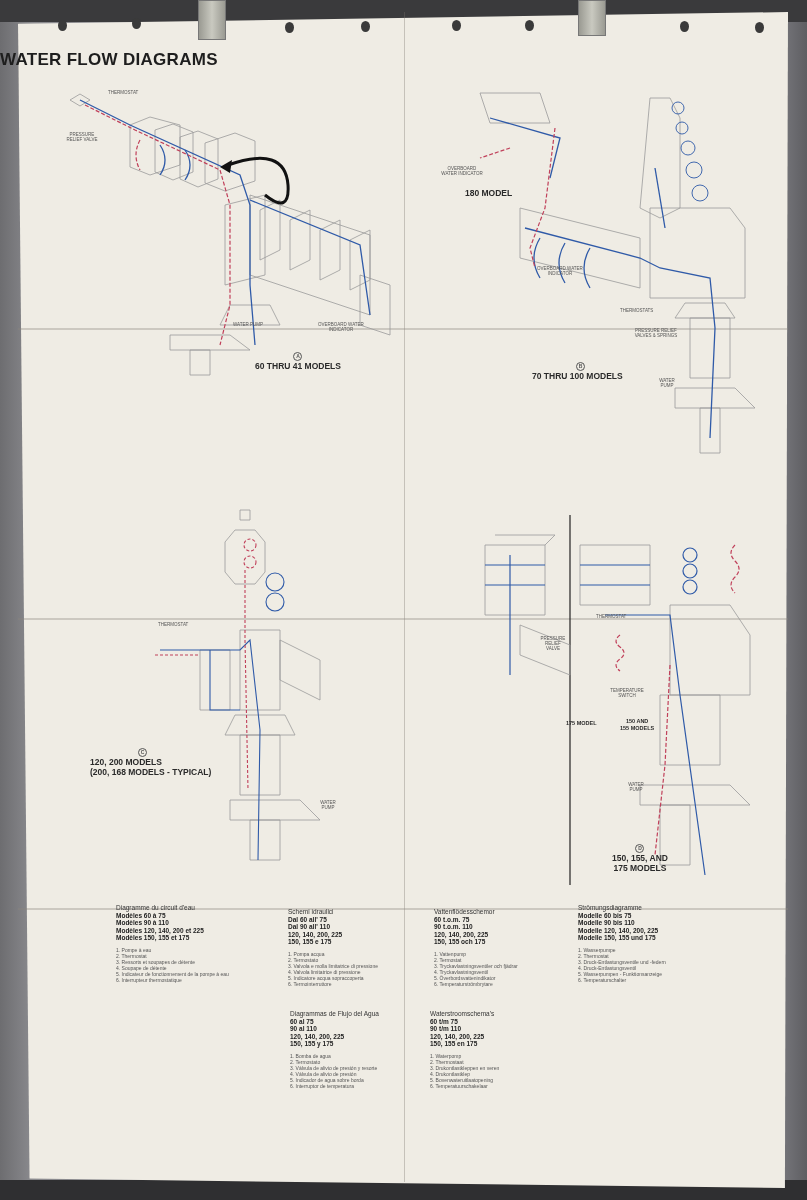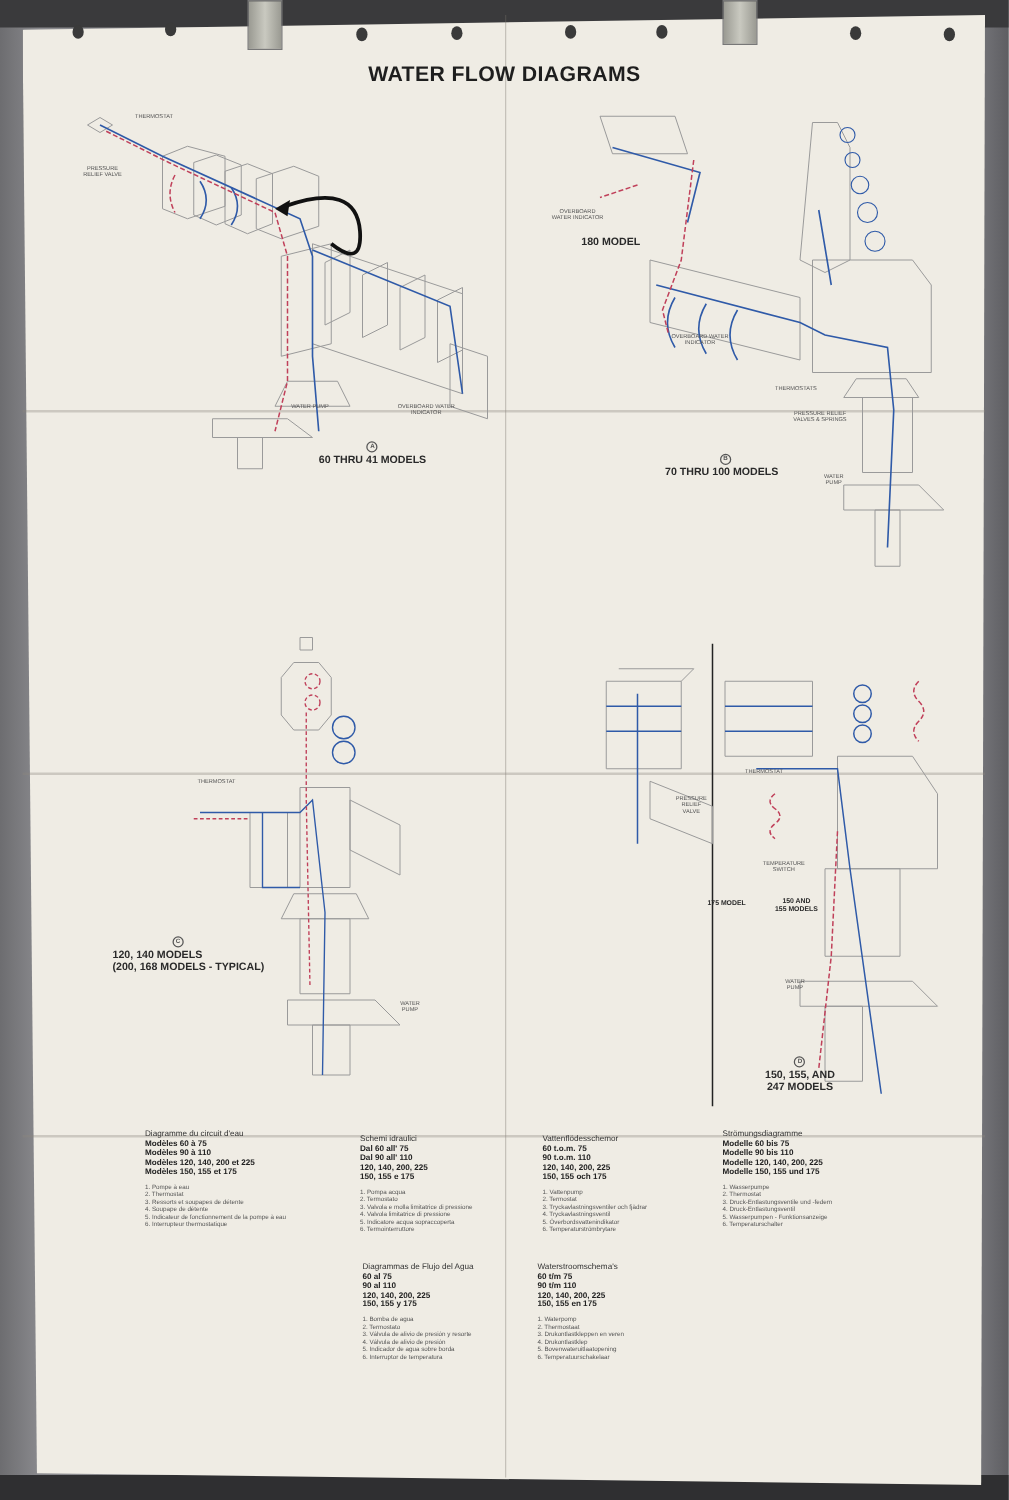--- a/index.html
+++ b/index.html
@@ -8,21 +8,21 @@
     font-family:"Liberation Sans",sans-serif;}
   .bg-top{position:absolute;left:0;top:0;width:807px;height:22px;background:#3a3a3c;}
   .bg-bottom{position:absolute;left:0;top:1180px;width:807px;height:20px;background:#2f2f31;}
   .poster{position:absolute;left:18px;top:12px;width:770px;height:1176px;
     background:#efece4;box-shadow:0 0 4px rgba(0,0,0,.5);
     clip-path:polygon(0 1%,100% 0,99.6% 100%,1.5% 99.2%);}
   .fold-v{position:absolute;left:404px;top:12px;width:1px;height:1170px;background:rgba(120,115,105,.35);}
   .fold-h{position:absolute;left:18px;width:770px;height:2px;background:rgba(140,135,125,.35);}
   .hole{position:absolute;width:9px;height:11px;border-radius:50%;background:#3a3a3a;}
   .clip{position:absolute;background:linear-gradient(90deg,#9a9a92,#c9c9c0,#9a9a92);border:1px solid #777;}
-  .title{position:absolute;left:0;width:807px;top:50px;text-align:center;font-weight:bold;font-size:17px;color:#1e1e1e;letter-spacing:.3px;}
+  .title{position:absolute;left:0;width:807px;top:50px;text-align:left;font-weight:bold;font-size:17px;color:#1e1e1e;letter-spacing:.3px;}
   .model-label{position:absolute;font-weight:bold;font-size:8.5px;color:#2a2a2a;line-height:10px;}
   .circ{display:inline-block;width:7px;height:7px;border:1px solid #555;border-radius:50%;font-size:5px;line-height:7px;text-align:center;color:#555;}
   .callout{position:absolute;font-size:4.5px;color:#555;text-transform:uppercase;line-height:5px;text-align:center;}
   .legend{position:absolute;font-size:6px;color:#333;line-height:7.2px;}
   .legend .lg-title{font-size:6.5px;color:#333;margin-bottom:1px;}
   .legend .model{font-weight:bold;font-size:6.5px;color:#222;}
   .legend .items{margin-top:6px;font-size:5px;color:#555;line-height:6px;}
   svg.diagram{position:absolute;overflow:visible;}
 </style>
 </head>
@@ -149,21 +149,21 @@
     <circle cx="120" cy="35" r="6"></circle>
       <circle cx="120" cy="52" r="6"></circle>
     <path d="M25 145 L70 145"></path>
     <path d="M115 60 L115 130 L118 280"></path>
   </g>
 </svg>
 <div class="callout" style="left:158px;top:622px">THERMOSTAT</div>
 <div class="callout" style="left:318px;top:800px;width:20px">WATER PUMP</div>
 <div class="model-label" style="left:90px;top:746px">
   <div style="padding-left:48px"><span class="circ">C</span></div>
-  <div>120, 140 MODELS</div>
+  <div>120, 200 MODELS</div>
   <div>(200, 168 MODELS - TYPICAL)</div>
 </div>
 
 <svg class="diagram" style="left:470px;top:515px" width="300" height="370" viewBox="0 0 300 370">
   <line x1="100" y1="0" x2="100" y2="370" stroke="#222" stroke-width="1.2"></line>
   <g fill="none" stroke="#9a9a9a" stroke-width="0.8">
     <path d="M15 30 l60 0 l0 70 l-60 0z M25 20 l60 0 l-10 10"></path>
     <path d="M110 30 l70 0 l0 60 l-70 0z"></path>
     <path d="M50 110 l50 20 l0 30 l-50 -20z"></path>
     <path d="M200 90 l60 0 l20 30 l0 60 l-80 0z"></path>
@@ -190,21 +190,21 @@
 <div class="callout" style="left:610px;top:688px;width:34px">TEMPERATURE SWITCH</div>
 <div class="callout" style="left:625px;top:782px;width:22px">WATER PUMP</div>
 <div class="model-label" style="left:566px;top:718px;font-size:5.5px">175 MODEL</div>
 <div class="model-label" style="left:620px;top:718px;font-size:5.5px;line-height:7px;text-align:center">
   <div>150 AND</div>
   <div>155 MODELS</div>
 </div>
 <div class="model-label" style="left:612px;top:842px;text-align:center">
   <div><span class="circ">D</span></div>
   <div>150, 155, AND</div>
-  <div>247 MODELS</div>
+  <div>175 MODELS</div>
 </div>
 
 <div class="legend" style="left:116px;top:904px;width:160px">
   <div class="lg-title">Diagramme du circuit d'eau</div>
   <div class="model">Modèles 60 à 75</div>
   <div class="model">Modèles 90 à 110</div>
   <div class="model">Modèles 120, 140, 200 et 225</div>
   <div class="model">Modèles 150, 155 et 175</div>
   <div class="items">
     <div>1. Pompe à eau</div>

